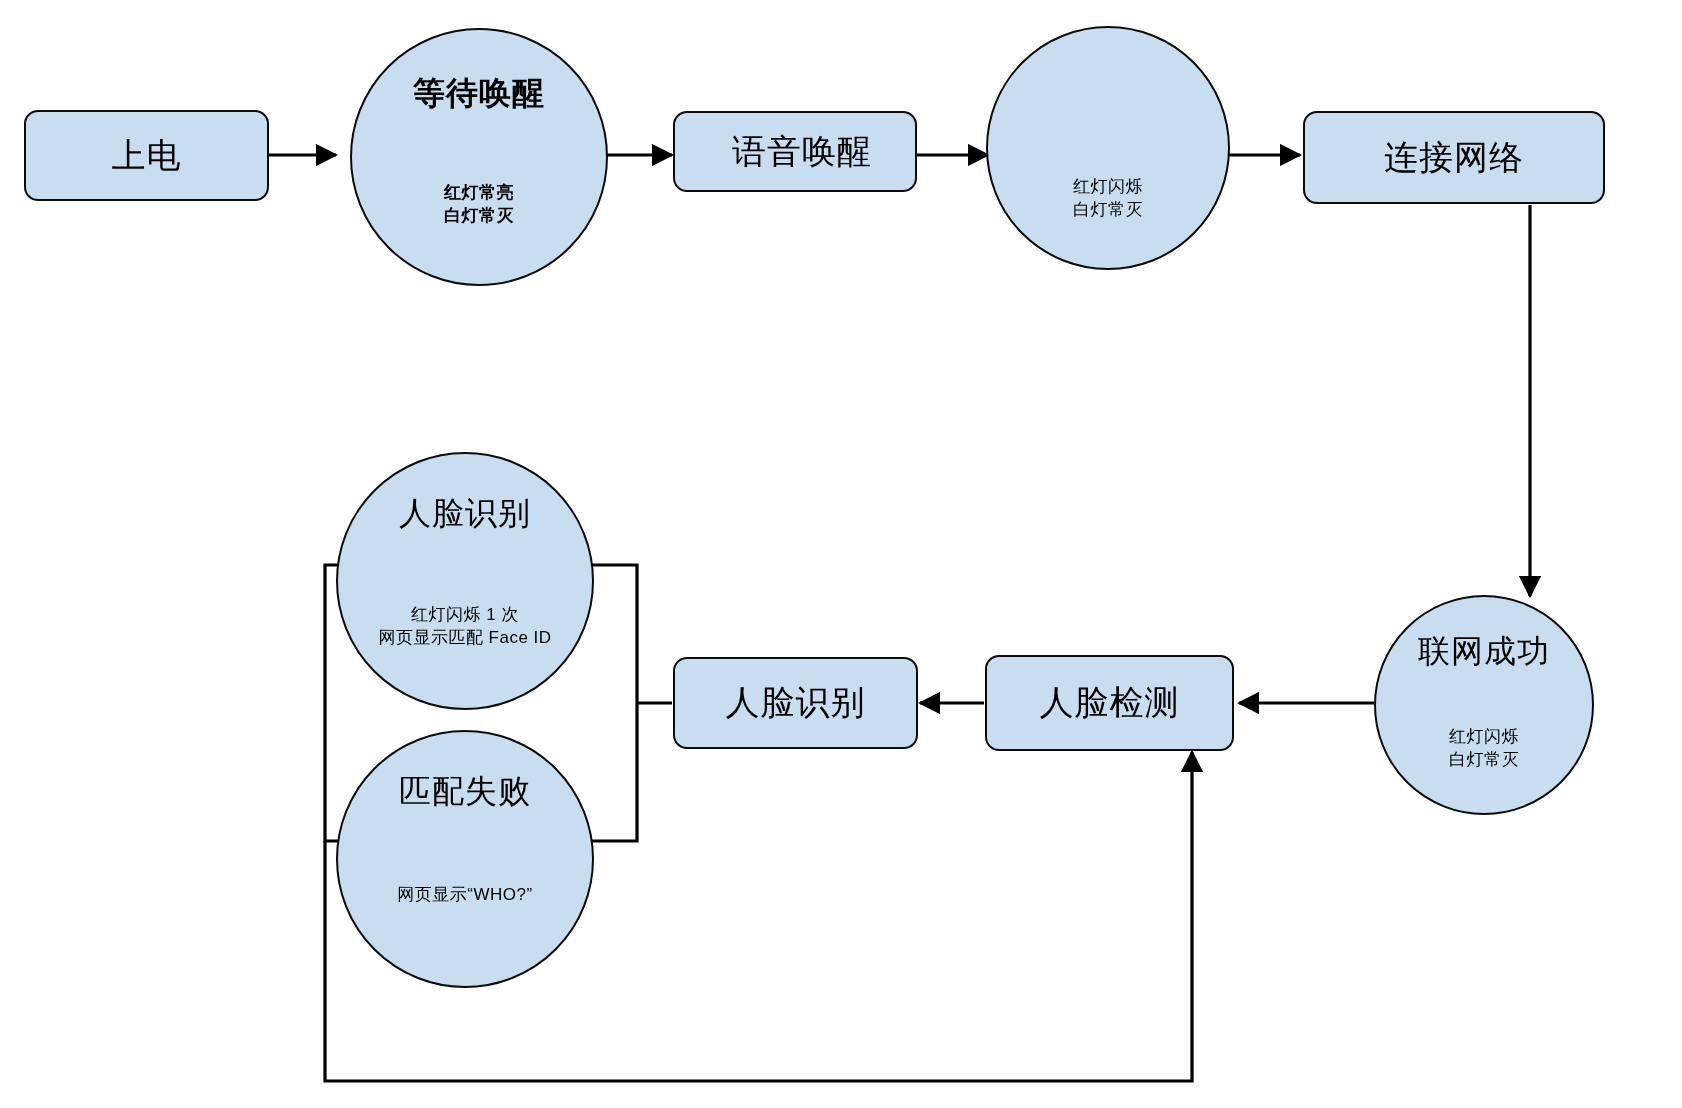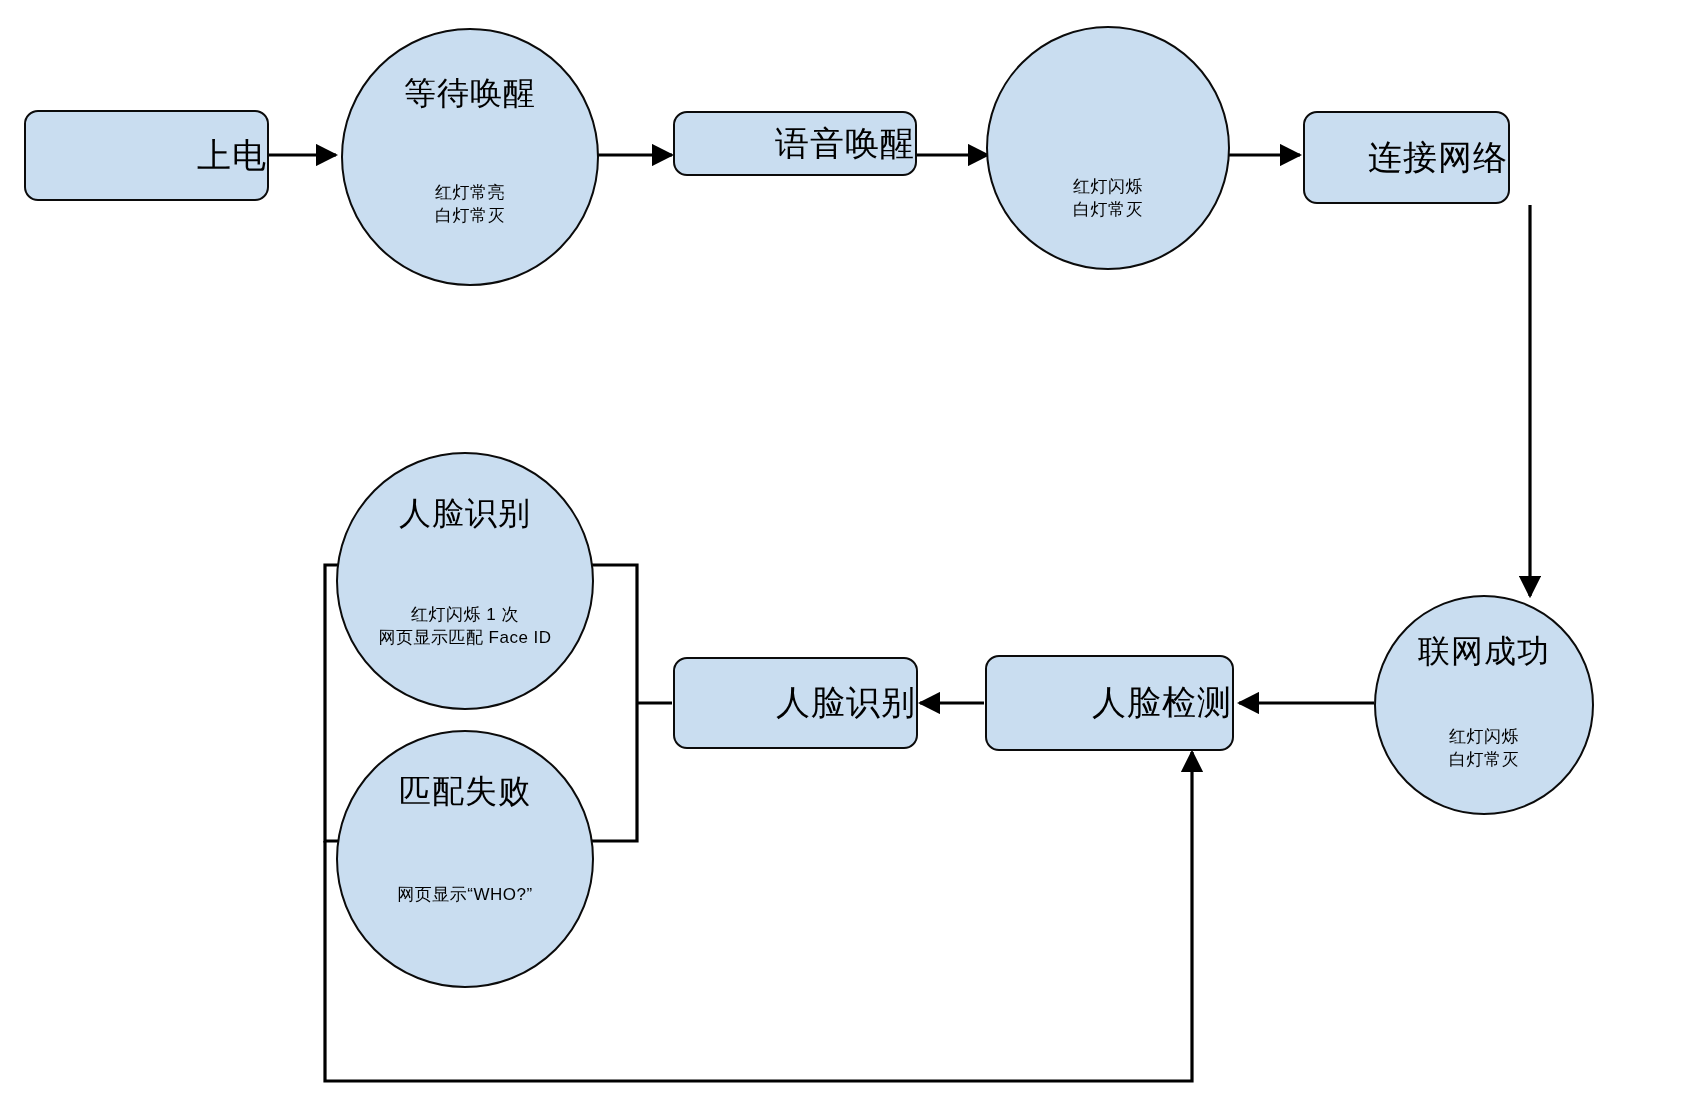--- a/index.html
+++ b/index.html
@@ -33,21 +33,20 @@
     border: 2px solid #0b0b0b;
     display: flex;
     flex-direction: column;
     align-items: center;
     justify-content: center;
     color: #000000;
     text-align: center;
   }
   .node.rect {
     border-radius: 14px;
-    align-items: flex-end;
   }
   .node.circle {
     border-radius: 50%;
     justify-content: flex-start;
   }
   .node-title {
     font-size: 34px;
     line-height: 1.1;
     letter-spacing: 1px;
     white-space: nowrap;
@@ -99,42 +98,42 @@
 
     <path d="M 672 703 L 637 703 L 637 565 L 325 565 L 325 841 L 637 841 L 637 703" stroke="#000000" stroke-width="3.2" fill="none"></path>
 
     <path d="M 325 841 L 325 1081 L 1192 1081 L 1192 752" stroke="#000000" stroke-width="3.2" fill="none" marker-end="url(#arrow)"></path>
   </svg>
 
   <div class="node rect" style="left:24px; top:110px; width:245px; height:91px;">
     <div class="node-title">上电</div>
   </div>
 
-  <div class="node circle" style="left:341px; top:28px; width:258px; height:258px;">
+  <div class="node circle" style="left:350px; top:28px; width:258px; height:258px;font-weight:bold;">
     <div class="c-inner" style="top:46px;">
       <div class="node-title">等待唤醒</div>
     </div>
     <div class="c-inner" style="top:152px;justify-content:center;">
       <div class="node-sub">红灯常亮
 白灯常灭</div>
     </div>
   </div>
 
-  <div class="node rect" style="left:673px; top:111px; width:244px; height:65px;padding-left:14px;">
+  <div class="node rect" style="left:673px; top:111px; width:244px; height:81px;padding-left:14px;">
     <div class="node-title">语音唤醒</div>
   </div>
 
   <div class="node circle" style="left:986px; top:26px; width:244px; height:244px;">
     <div class="c-inner" style="top:148px;">
       <div class="node-sub">红灯闪烁
 白灯常灭</div>
     </div>
   </div>
 
-  <div class="node rect" style="left:1303px; top:111px; width:207px; height:93px;">
+  <div class="node rect" style="left:1303px; top:111px; width:302px; height:93px;">
     <div class="node-title">连接网络</div>
   </div>
 
   <div class="node circle" style="left:1374px; top:595px; width:220px; height:220px;">
     <div class="c-inner" style="top:37px;">
       <div class="node-title">联网成功</div>
     </div>
     <div class="c-inner" style="top:129px;">
       <div class="node-sub">红灯闪烁
 白灯常灭</div>

